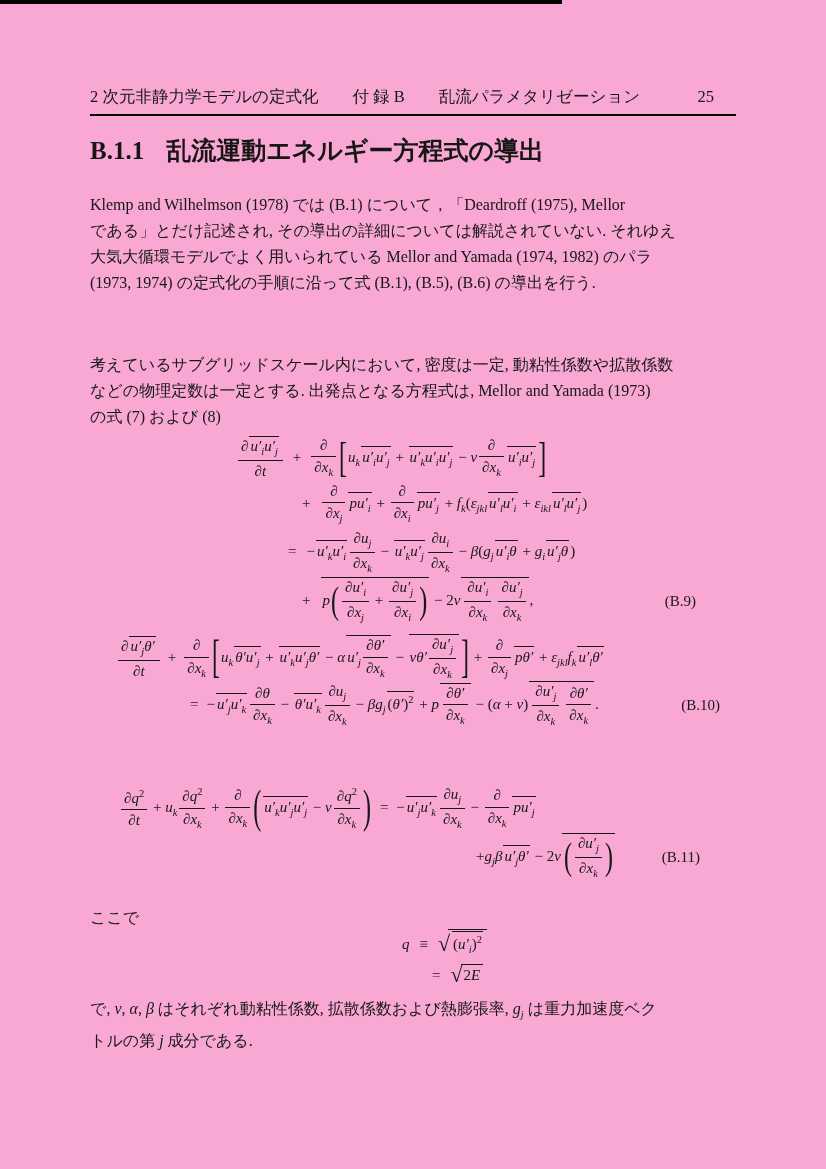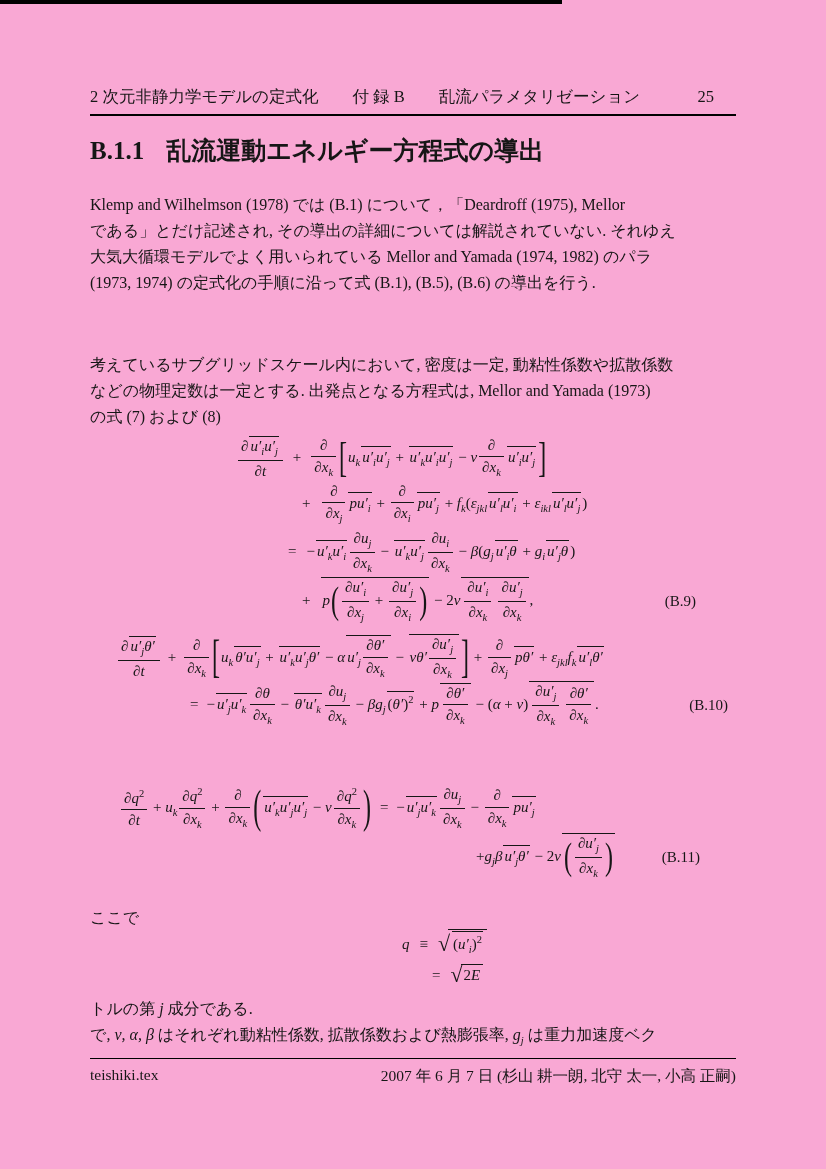--- a/index.html
+++ b/index.html
@@ -23,21 +23,21 @@
   .footer{position:absolute;top:1058px;left:90px;width:646px;border-top:1px solid #000;
           padding-top:7px;display:flex;font-size:15.5px;}
   .fdate{margin-left:auto;}
   
   .eq{position:absolute;left:90px;width:646px;font-size:15px;line-height:1.25;}
   #eq-b9{top:436px;} #eq-b10{top:634px;} #eq-b11{top:786px;} #eq-qdef{top:928px;}
   .eqrow{position:relative;display:flex;align-items:flex-start;min-height:47px;white-space:nowrap;}
   #eq-qdef .eqrow{min-height:31px;}
   .eqinner{display:inline-block;white-space:nowrap;}
   .eqtag{position:absolute;right:0;top:50%;transform:translateY(-50%);font-style:normal;}
-  #eq-b9 .eqtag{right:40px;} #eq-b10 .eqtag{right:8px;} #eq-b11 .eqtag{right:36px;}
+  #eq-b9 .eqtag{right:40px;} #eq-b10 .eqtag{right:16px;} #eq-b11 .eqtag{right:36px;}
   
   #eq-b9 .r0 .eqinner{margin-left:146px;}
   #eq-b9 .r1 .eqinner{margin-left:212px;}
   #eq-b9 .r2 .eqinner{margin-left:198px;}
   #eq-b9 .r3 .eqinner{margin-left:212px;}
   #eq-b10 .r0 .eqinner{margin-left:26px;}
   #eq-b10 .r1 .eqinner{margin-left:100px;}
   #eq-b11 .r0 .eqinner{margin-left:29px;}
   #eq-b11 .r1{justify-content:flex-end;}
   #eq-b11 .r1 .eqinner{margin-right:120px;}
@@ -217,24 +217,20 @@
       <div class="eqrow r0">
         <span class="eqinner"><span class="mi">q</span><span class="msp" style="width: 10px;"></span><span class="mo">≡</span><span class="msp" style="width: 10px;"></span><span class="msqrt"><span class="rad">√</span><span class="mrad"><span class="mol"><span class="mo">(</span><span class="mi">u′</span><sub class="mi msub">i</sub><span class="mo">)</span><sup class="msup">2</sup></span></span></span></span>
       </div>
       <div class="eqrow r1">
         <span class="eqinner"><span class="mo">=</span><span class="msp" style="width: 10px;"></span><span class="msqrt"><span class="rad">√</span><span class="mrad"><span class="mo">2</span><span class="mi">E</span></span></span></span>
       </div>
     </div>
 
   <div class="para p3">
     <div class="tl">
+      <span>で, </span><span class="mi">ν, α, β</span><span> はそれぞれ動粘性係数, 拡散係数および熱膨張率, </span><span class="mi">g</span><sub class="mi msub">j</sub><span> は重力加速度ベク</span>
+    </div>
+    <div class="tl">
       <span>トルの第 </span><span class="mi">j</span><span> 成分である.</span>
     </div>
-    <div class="tl">
-      <span>で, </span><span class="mi">ν, α, β</span><span> はそれぞれ動粘性係数, 拡散係数および熱膨張率, </span><span class="mi">g</span><sub class="mi msub">j</sub><span> は重力加速度ベク</span>
-    </div>
-  </div>
-
-  <div class="footer">
-    <span>teishiki.tex</span>
-    <span class="fdate">2007 年 6 月 7 日 (杉山 耕一朗, 北守 太一, 小高 正嗣)</span>
-  </div>
+  </div>
+
 </div>
 
 </body></html>

